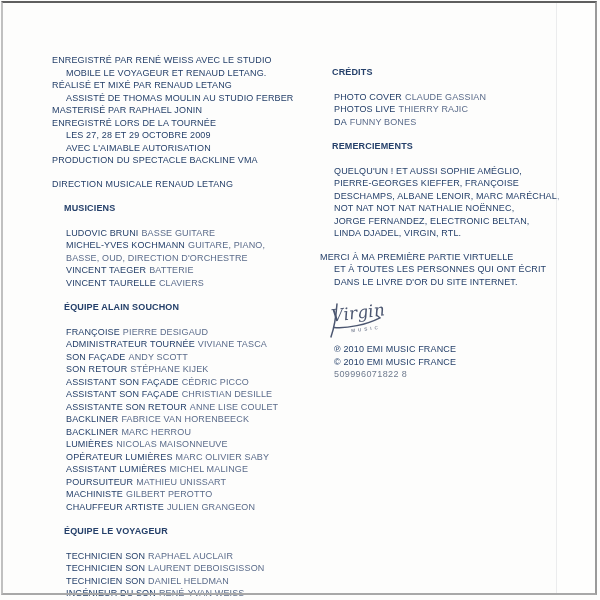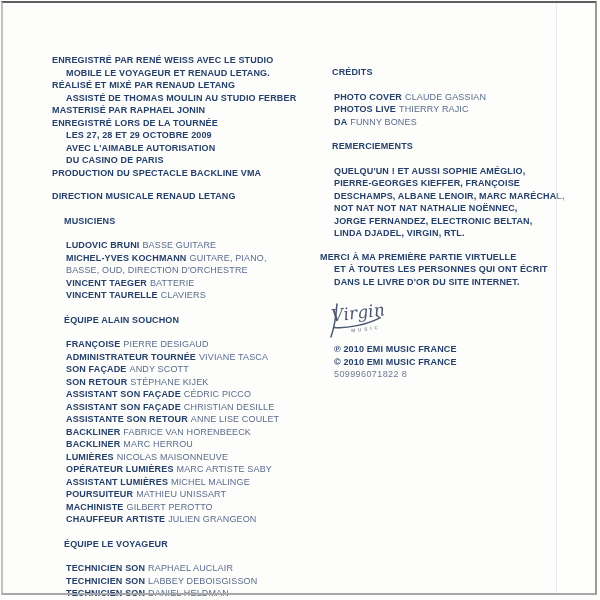--- a/index.html
+++ b/index.html
@@ -21,21 +21,21 @@
     position:absolute;top:54px;font-size:9px;line-height:12.5px;
     letter-spacing:0.15px;color:#25406a;
   }
   .col-left{left:52px;width:272px;}
   .col-right{left:320px;width:252px;}
   .sec{margin:0 0 11px 0;}
   .sec-merci{margin-top:6px;}
   .h{margin:12px;font-size:9px;line-height:12.5px;font-weight:bold;color:#25406a;}
   .line{white-space:nowrap;}
   .ind{padding-left:14px;}
-  .lbl{font-weight:bold;color:#25406a;}
+  .lbl{font-weight:normal;color:#25406a;}
   .lbl:empty{display:none;}
   .lbl:not(:empty){margin-right:3px;}
   .val{font-weight:normal;color:#5a6b8a;}
   .val:empty{display:none;}
   .copy .val{color:#6e7a8e;letter-spacing:0.4px;}
   .logo-box{height:40px;margin:3px 0 4px 6px;}
 </style>
 </head>
 <body>
 
@@ -55,21 +55,20 @@
           <div class="line ind"><span class="lbl">ASSISTÉ DE THOMAS MOULIN AU STUDIO FERBER</span></div>
 
           <div class="line"><span class="lbl">MASTERISÉ PAR RAPHAEL JONIN</span></div>
 
           <div class="line"><span class="lbl">ENREGISTRÉ LORS DE LA TOURNÉE</span></div>
 
           <div class="line ind"><span class="lbl">LES 27, 28 ET 29 OCTOBRE 2009</span></div>
 
           <div class="line ind"><span class="lbl">AVEC L'AIMABLE AUTORISATION</span></div>
 
-          <div class="line ind"><span class="lbl">DU CASINO DE PARIS</span></div>
 
           <div class="line"><span class="lbl">PRODUCTION DU SPECTACLE BACKLINE VMA</span></div>
         </div>
     </section>
 
     <section class="sec">
       <div>
 
           <div class="line"><span class="lbl">DIRECTION MUSICALE RENAUD LETANG</span></div>
         </div>
@@ -108,40 +107,40 @@
           <div class="line ind"><span class="lbl">ASSISTANT SON FAÇADE</span><span class="val">CHRISTIAN DESILLE</span></div>
 
           <div class="line ind"><span class="lbl">ASSISTANTE SON RETOUR</span><span class="val">ANNE LISE COULET</span></div>
 
           <div class="line ind"><span class="lbl">BACKLINER</span><span class="val">FABRICE VAN HORENBEECK</span></div>
 
           <div class="line ind"><span class="lbl">BACKLINER</span><span class="val">MARC HERROU</span></div>
 
           <div class="line ind"><span class="lbl">LUMIÈRES</span><span class="val">NICOLAS MAISONNEUVE</span></div>
 
-          <div class="line ind"><span class="lbl">OPÉRATEUR LUMIÈRES</span><span class="val">MARC ARTISTE SABY</span></div>
+          <div class="line ind"><span class="lbl">OPÉRATEUR LUMIÈRES</span><span class="val">MARC OLIVIER SABY</span></div>
 
           <div class="line ind"><span class="lbl">ASSISTANT LUMIÈRES</span><span class="val">MICHEL MALINGE</span></div>
 
           <div class="line ind"><span class="lbl">POURSUITEUR</span><span class="val">MATHIEU UNISSART</span></div>
 
           <div class="line ind"><span class="lbl">MACHINISTE</span><span class="val">GILBERT PEROTTO</span></div>
 
 
           <div class="line ind"><span class="lbl">CHAUFFEUR ARTISTE</span><span class="val">JULIEN GRANGEON</span></div>
         </div>
     </section>
 
     <section class="sec">
       <h2 class="h">ÉQUIPE LE VOYAGEUR</h2>
       <div>
 
           <div class="line ind"><span class="lbl">TECHNICIEN SON</span><span class="val">RAPHAEL AUCLAIR</span></div>
 
-          <div class="line ind"><span class="lbl">TECHNICIEN SON</span><span class="val">LABBEY DEBOISGISSON</span></div>
+          <div class="line ind"><span class="lbl">TECHNICIEN SON</span><span class="val">LAURENT DEBOISGISSON</span></div>
 
           <div class="line ind"><span class="lbl">TECHNICIEN SON</span><span class="val">DANIEL HELDMAN</span></div>
 
           <div class="line ind"><span class="lbl">INGÉNIEUR DU SON</span><span class="val">RENÉ-YVAN WEISS</span></div>
         </div>
     </section>
 
   </div>
 
   <div class="col col-right">

